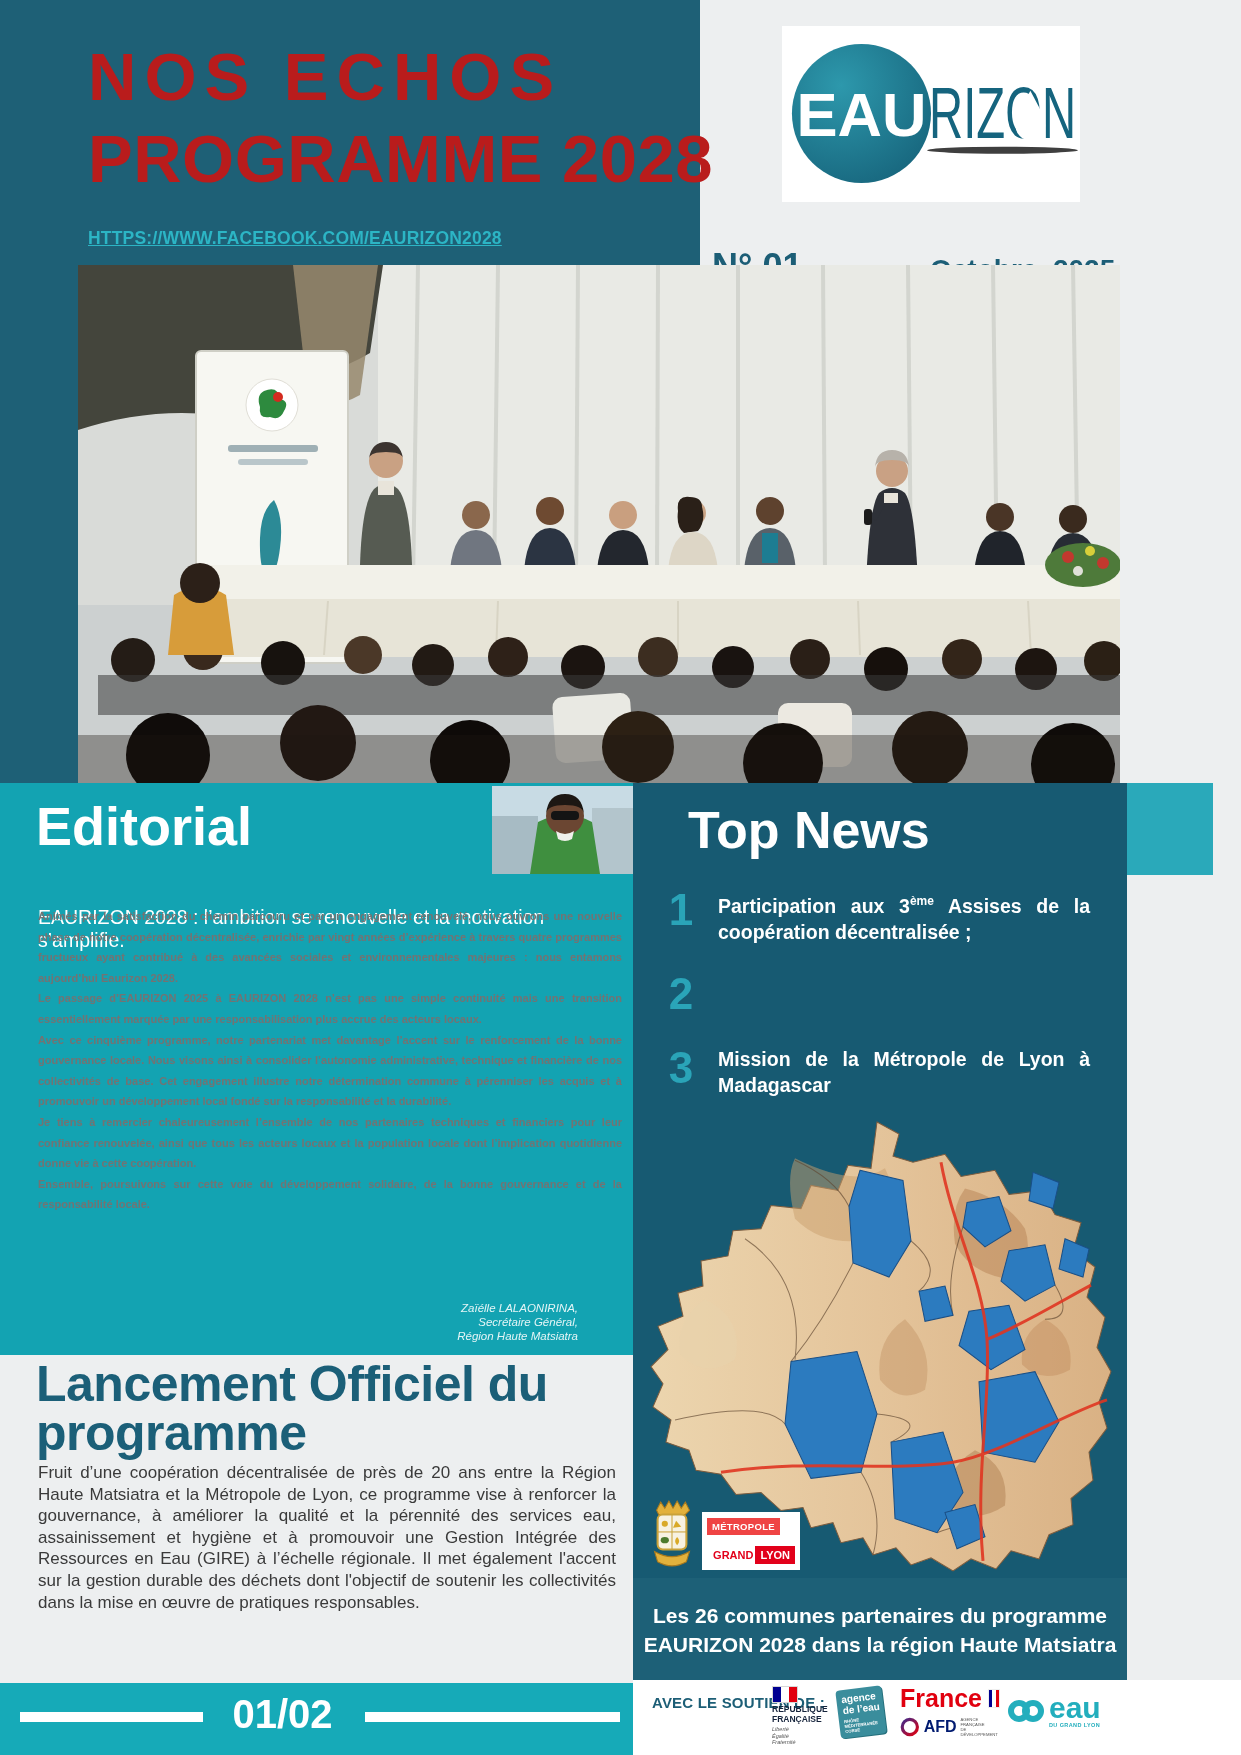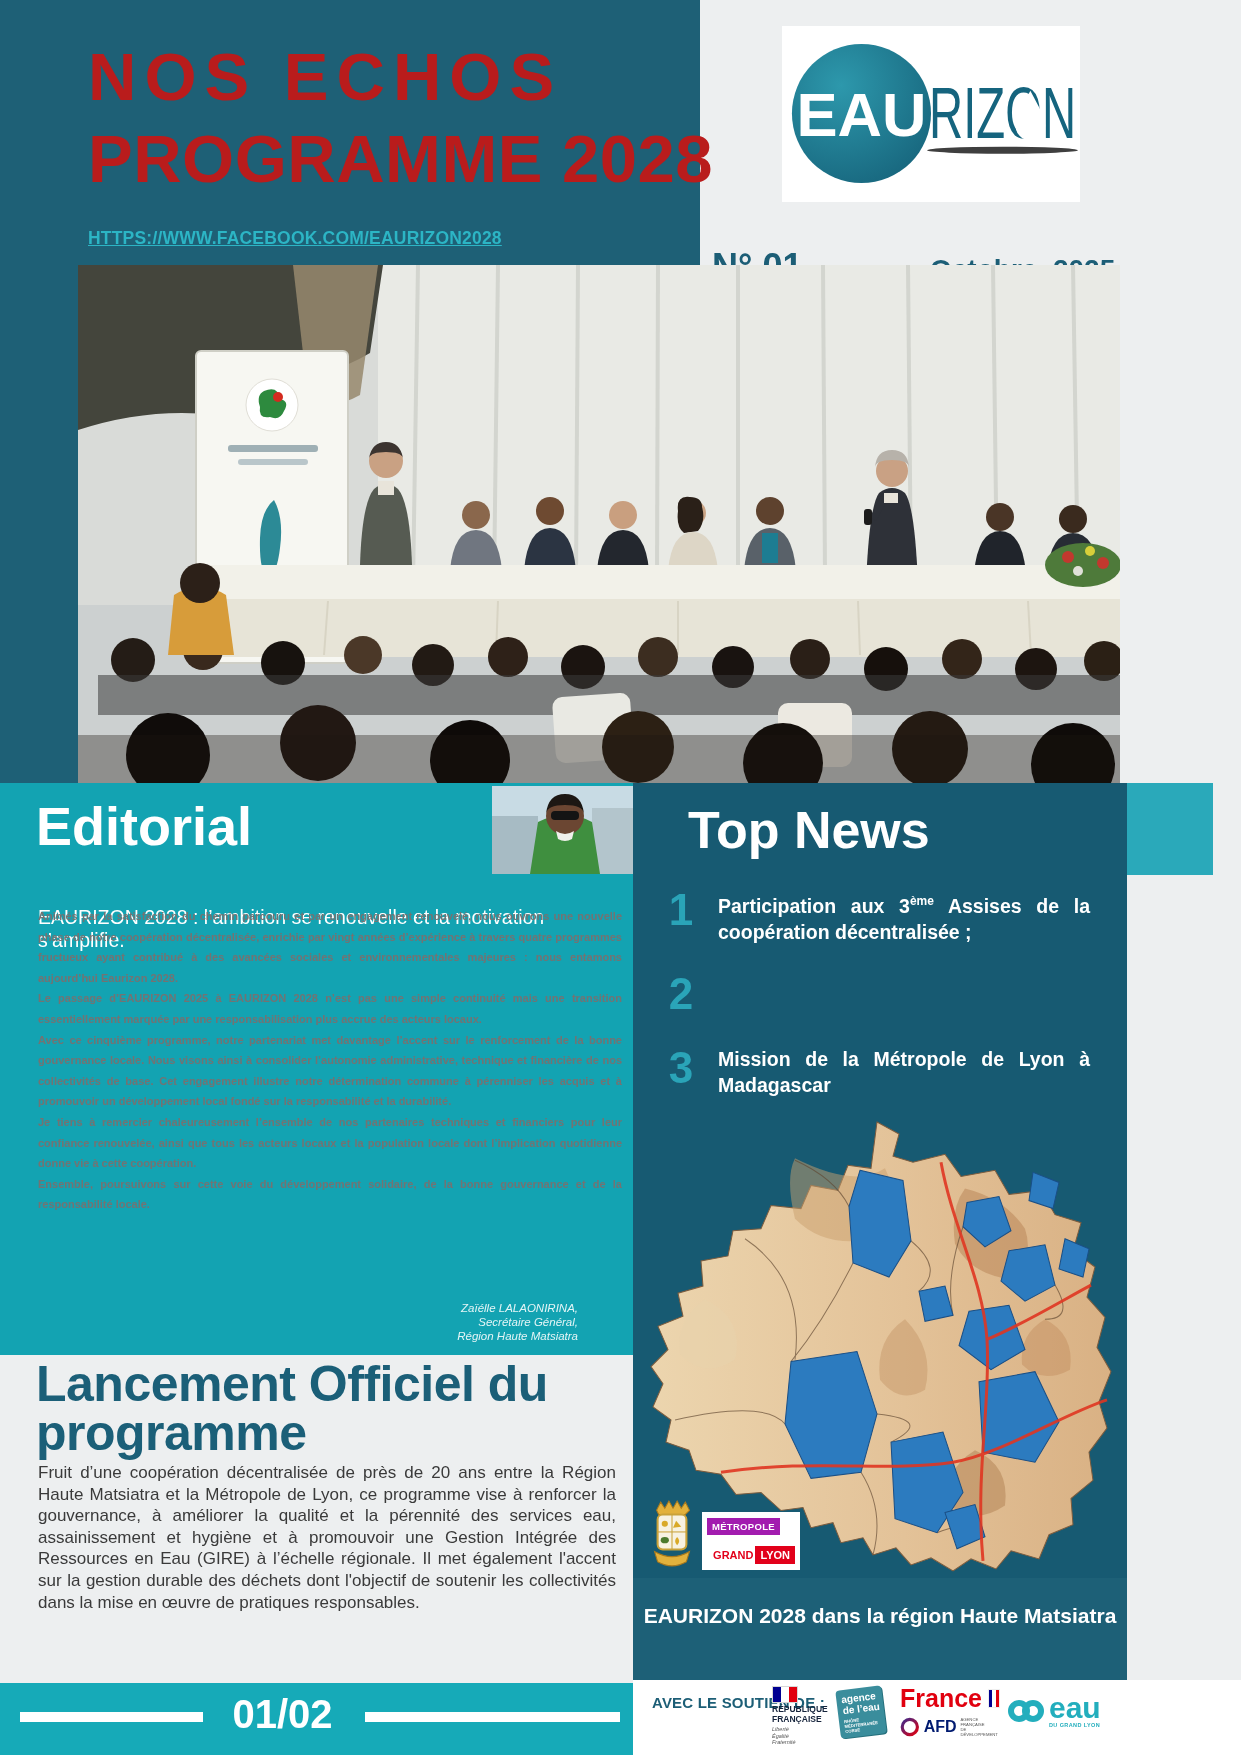--- a/index.html
+++ b/index.html
@@ -44,21 +44,21 @@
   .tn-item .txt{width:372px;font-size:19.5px;line-height:26px;font-weight:bold;
                 color:#ffffff;text-align:justify;}
   .tn-item .txt sup{font-size:12px;margin-top:28px;}
   .tn-i1{left:658px;top:888px;}
   .tn-i2{left:658px;top:972px;}
   .tn-i3{left:658px;top:1046px;}
   .map-wrap{left:645px;top:1118px;width:470px;height:458px;}
   .crest{left:650px;top:1498px;width:44px;height:72px;}
   .gl-logo{left:702px;top:1512px;width:98px;height:58px;background:#ffffff;
            padding:4px 5px;box-sizing:border-box;}
-  .gl-metropole{display:inline-block;background:#a21caf;color:#ffffff;
+  .gl-metropole{display:inline-block;background:#ef4444;color:#ffffff;
                 font-size:9.5px;font-weight:bold;padding:3px 5px;letter-spacing:0.3px;}
   .gl-row2{text-align:right;margin-top:10px;}
   .gl-grand{color:#e2001a;font-weight:bold;font-size:11px;vertical-align:middle;}
   .gl-lyon{display:inline-block;background:#e2001a;color:#ffffff;font-weight:bold;
            font-size:11px;padding:3px 5px;margin-left:2px;vertical-align:middle;}
   .caption-band{left:633px;top:1578px;width:494px;height:102px;background:#1d6077;}
   .caption{left:633px;top:1601px;width:494px;text-align:center;color:#ffffff;
            font-size:21px;line-height:29px;font-weight:bold;}
 
   
@@ -350,20 +350,21 @@
   </div>
   <div class="abs gl-logo">
     <div class="gl-metropole">MÉTROPOLE</div>
     <div class="gl-row2">
       <span class="gl-grand">GRAND</span><span class="gl-lyon">LYON</span>
     </div>
   </div>
 
   <div class="abs caption-band"></div>
   <div class="abs caption">
+    <div>Les 26 communes partenaires du programme</div>
     <div>EAURIZON 2028 dans la région Haute Matsiatra</div>
   </div>
 
   <div class="abs ln-title">
     <div>Lancement Officiel du</div>
     <div>programme</div>
   </div>
   <div class="abs ln-body">
     <p>Fruit d’une coopération décentralisée de près de 20 ans entre la Région Haute Matsiatra et la Métropole de Lyon, ce programme vise à renforcer la gouvernance, à améliorer la qualité et la pérennité des services eau, assainissement et hygiène et à promouvoir une Gestion Intégrée des Ressources en Eau (GIRE) à l’échelle régionale. Il met également l'accent sur la gestion durable des déchets dont l'objectif de soutenir les collectivités dans la mise en œuvre de pratiques responsables.</p>
   </div>

